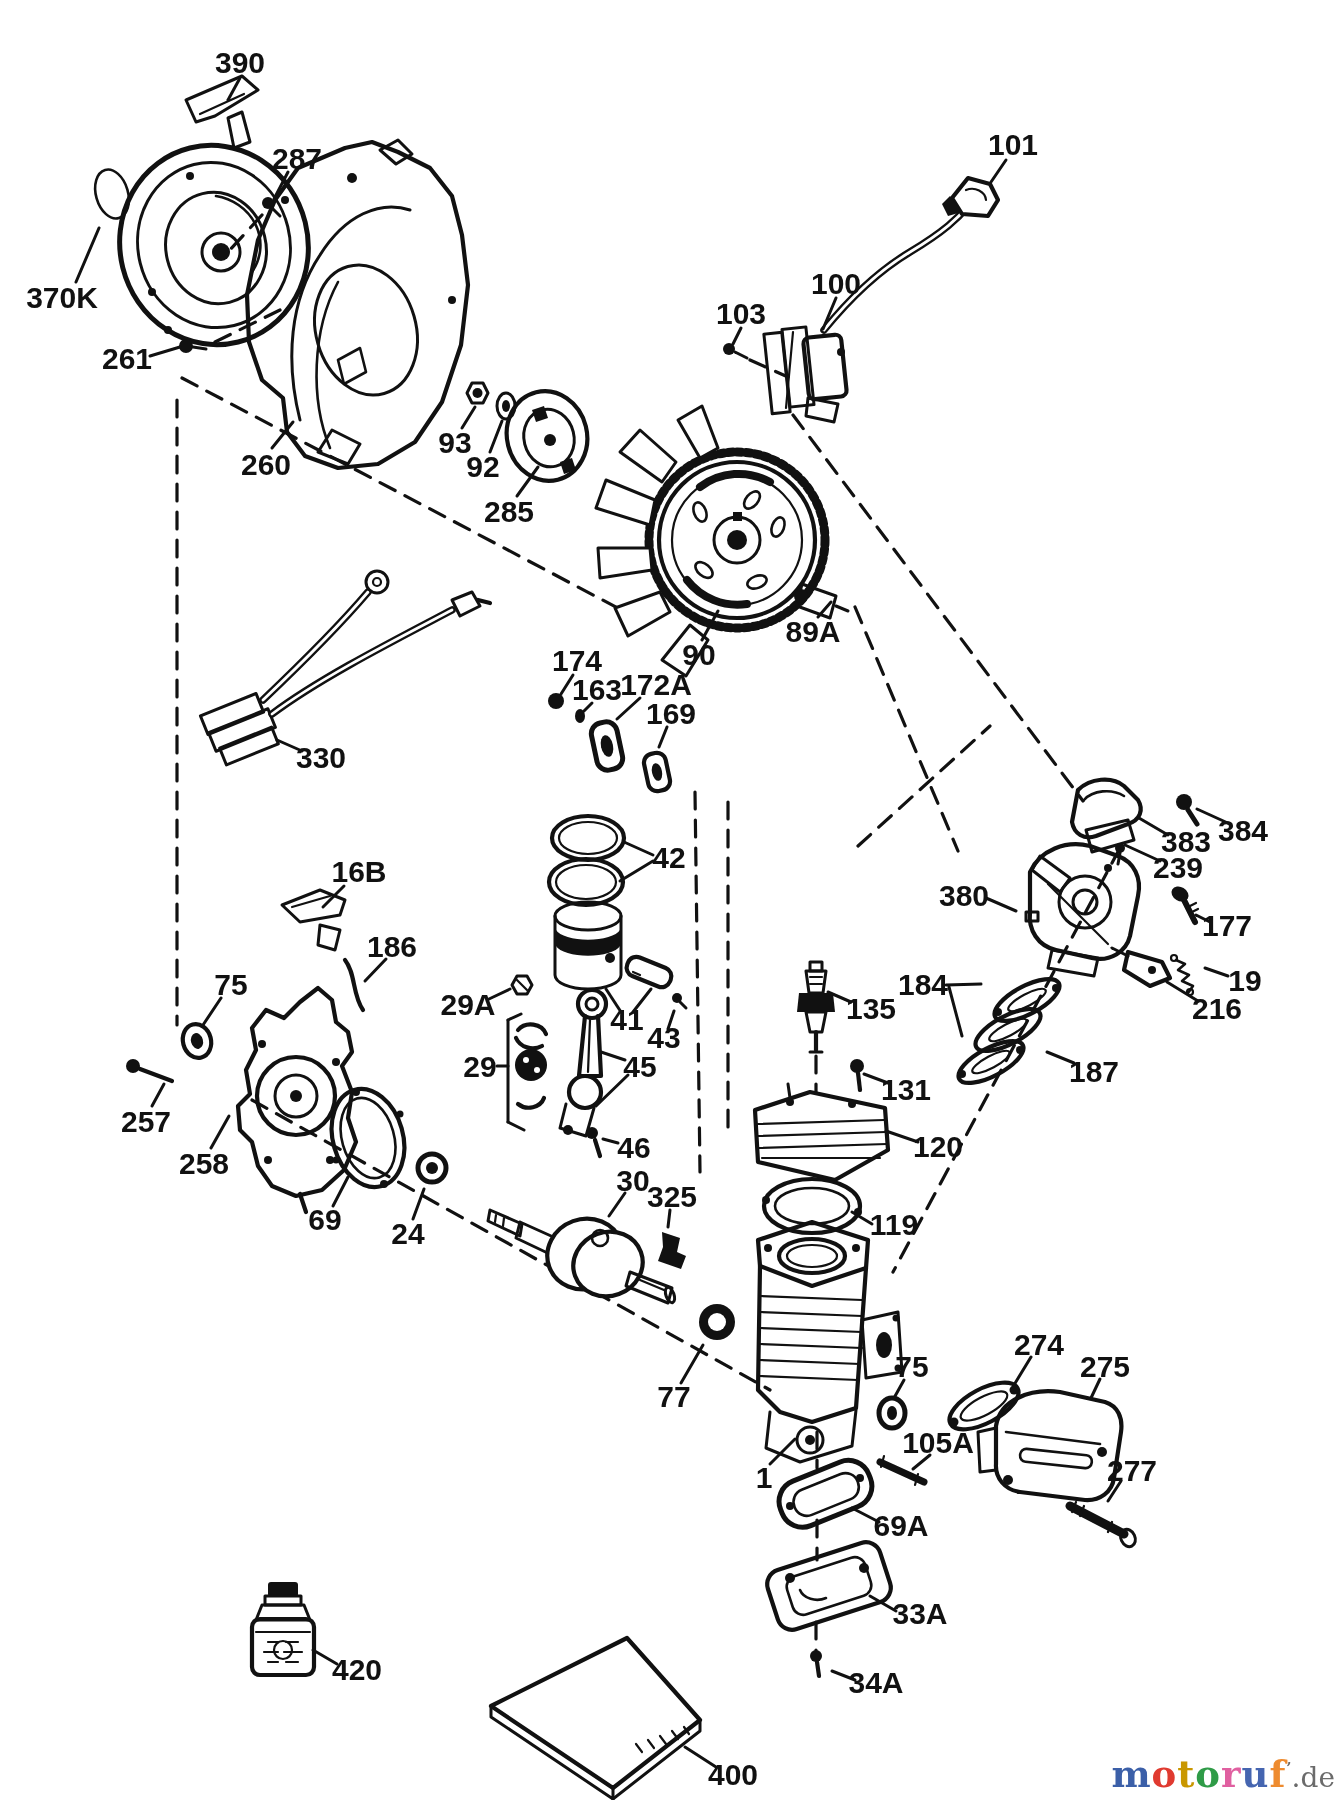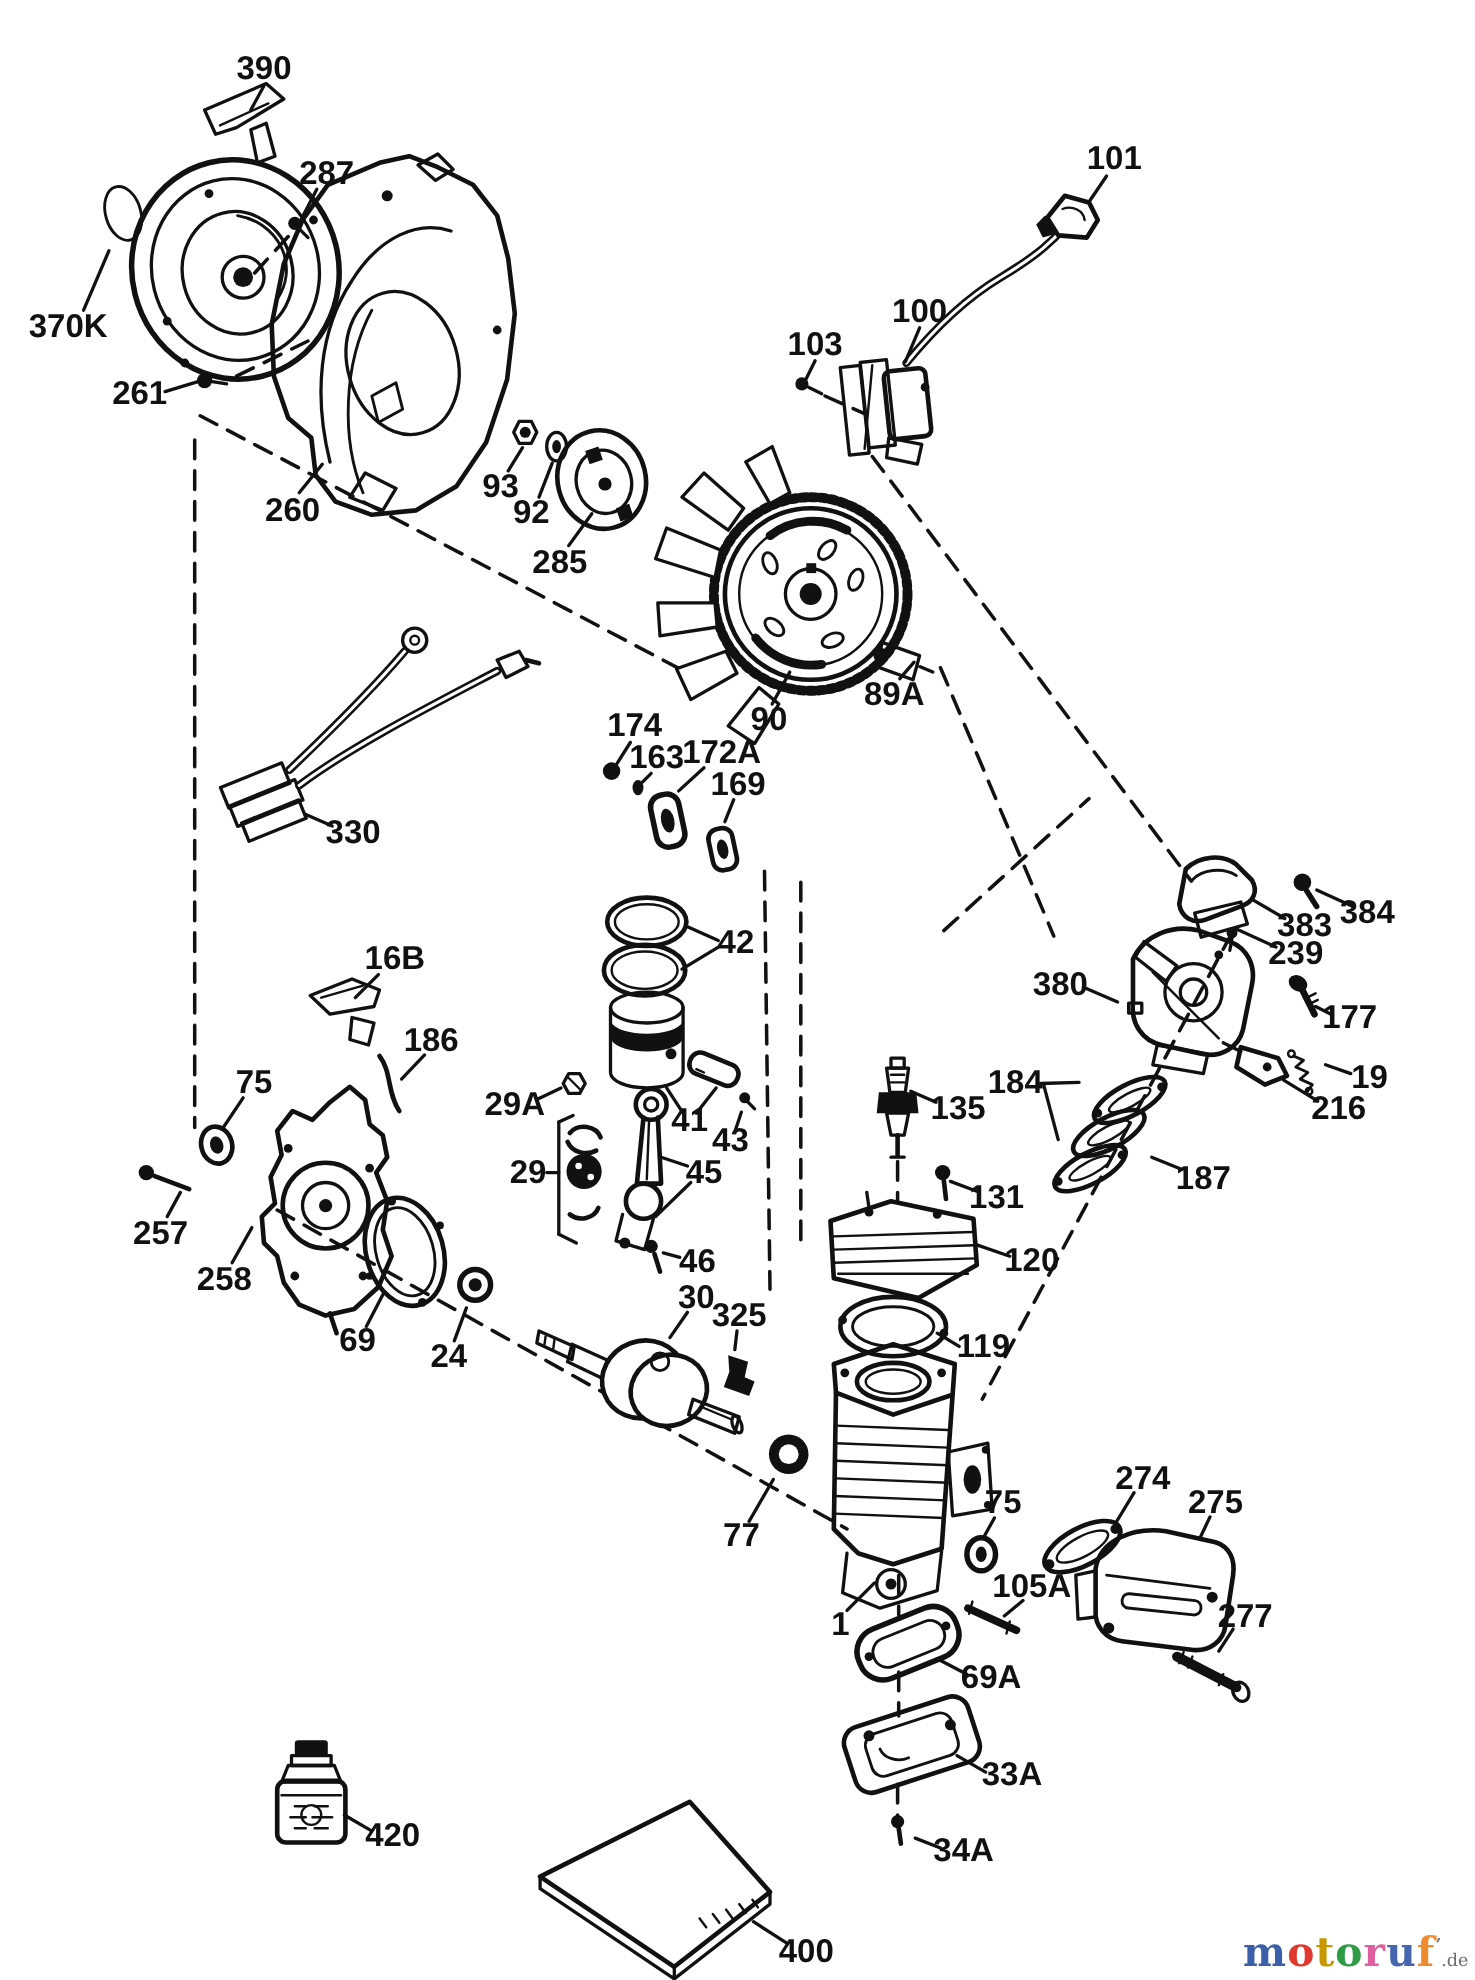--- a/index.html
+++ b/index.html
@@ -7,21 +7,21 @@
   svg{position:absolute;left:0;top:0;}
   svg *{stroke:#111;fill:none;stroke-width:3;stroke-linecap:round;stroke-linejoin:round;}
   .s2{stroke-width:2.2;} .s25{stroke-width:2.6;} .s4{stroke-width:4.2;} .s5{stroke-width:5;}
   .dark{fill:#111;stroke:none;} .wf{fill:#fff;}
   .dash{stroke-dasharray:17 11;stroke-width:3.2;}
   .teeth{stroke-dasharray:5 4;stroke-width:9;}
   .wire{stroke-width:7.5;} .wirein{stroke:#fff;stroke-width:2.8;}
   .lbl{font-family:"Liberation Sans",sans-serif;font-weight:bold;font-size:30px;fill:#111;stroke:none;}
   .leader{stroke:#111;stroke-width:3;}
   #logo{position:absolute;right:6px;bottom:4px;font-family:"DejaVu Serif",serif;font-weight:bold;font-size:37px;letter-spacing:1px;white-space:nowrap;}
-  #logo .suffix{font-size:16px;font-weight:normal;letter-spacing:0;}
+  #logo .suffix{font-size:28px;font-weight:normal;letter-spacing:0;}
   #logo .tm{font-size:15px;vertical-align:14px;letter-spacing:0;}
 </style>
 </head>
 <body>
 
 <svg id="diagram" width="1341" height="1800" viewBox="0 0 1341 1800">
 
   <g>
     <line class="dash" x1="177" y1="400" x2="177" y2="1025"></line>
     <line class="dash" x1="182" y1="378" x2="650" y2="625"></line>

